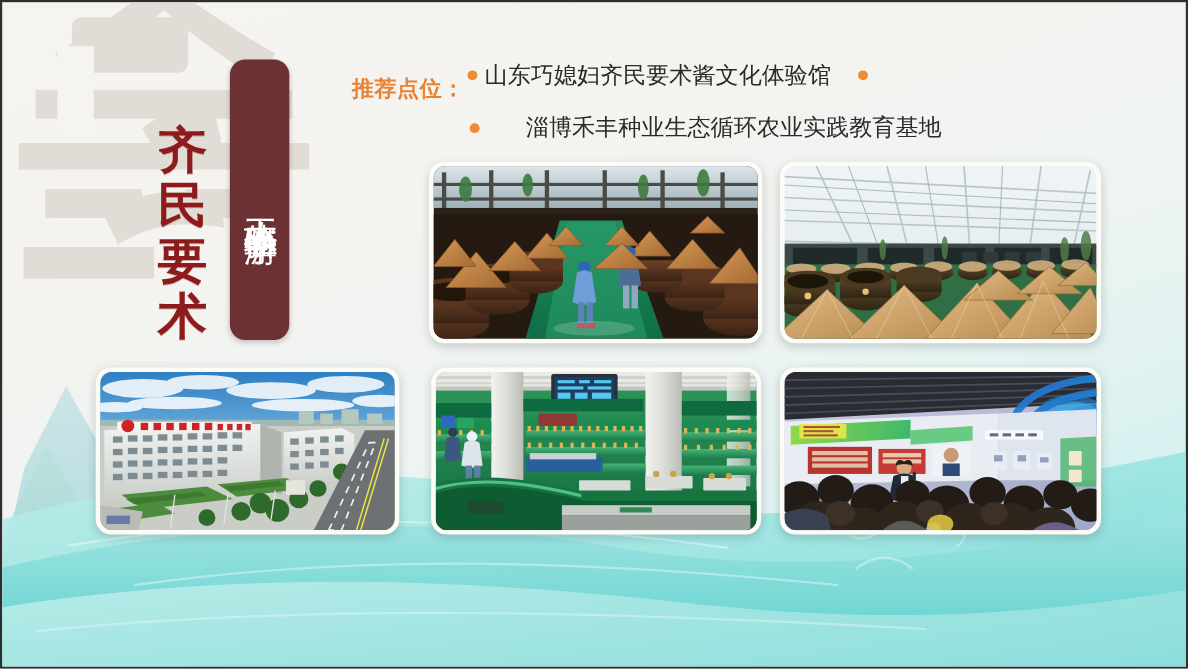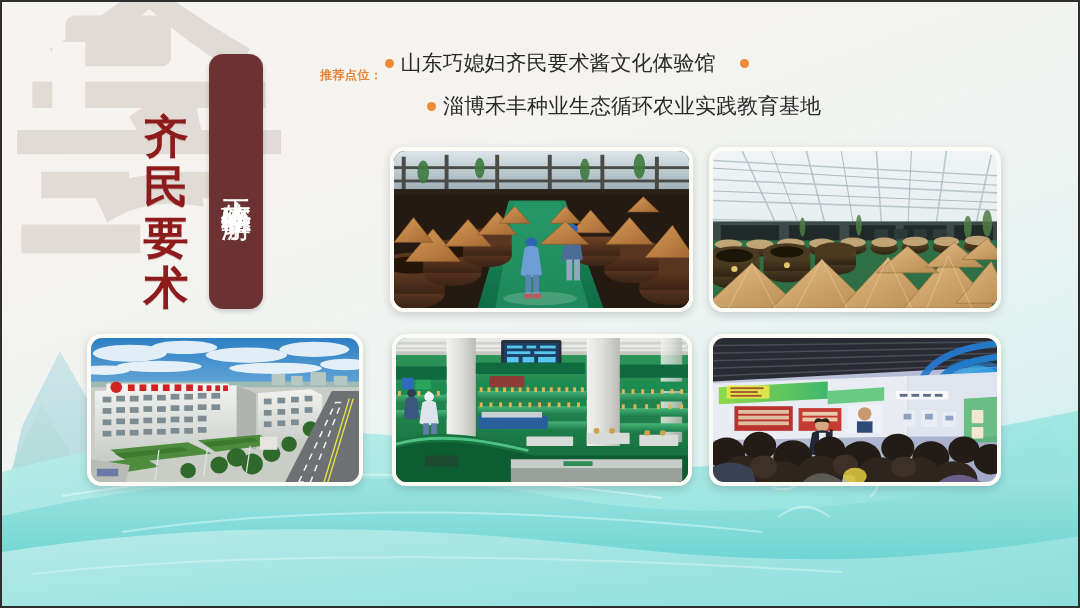--- a/index.html
+++ b/index.html
@@ -67,23 +67,23 @@
     text-align:center;
     writing-mode:vertical-rl;
     letter-spacing:2px;
   }
 
   
   .header{
     position:absolute;left:318px;top:40px;width:710px;
   }
   .hrow{display:flex;align-items:center;flex-wrap:nowrap;margin-bottom:8px;}
-  .hrow.second{padding-left:105px;}
+  .hrow.second{padding-left:105px;gap:35px;}
   .hlabel{
-    color:#e98232;font-weight:700;font-size:12px;
+    color:#e98232;font-weight:700;font-size:20px;
     font-family:"Liberation Sans","DejaVu Sans",sans-serif;
     white-space:nowrap;letter-spacing:.5px;margin-top:25px;
   }
   .bullet{
     width:9px;height:9px;border-radius:50%;
     background:#ef8b33;display:inline-block;flex:none;
     margin:0 7px 0 2px;
   }
   .hitem{
     color:#2a2a2a;font-size:21px;white-space:nowrap;

